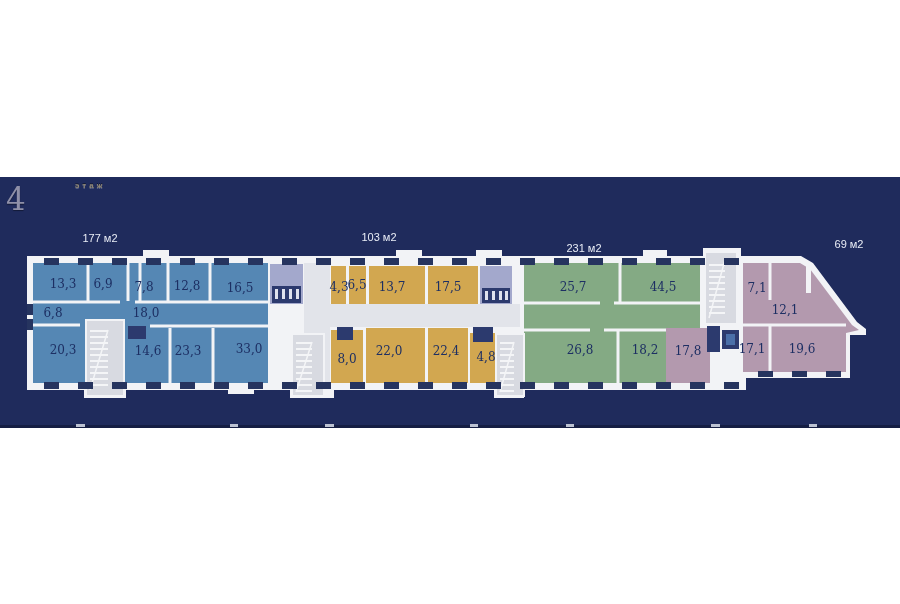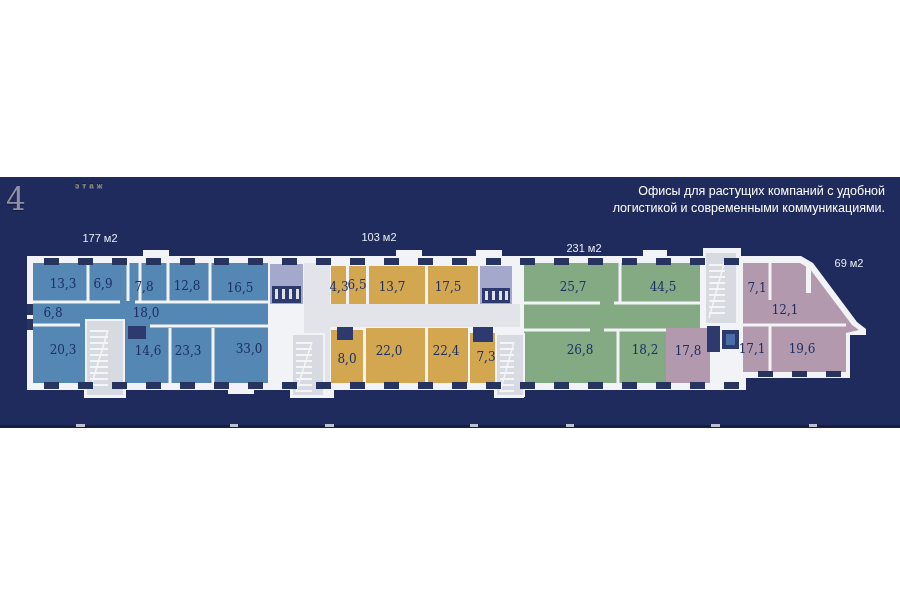--- a/index.html
+++ b/index.html
@@ -23,29 +23,25 @@
 </head>
 <body>
 
 <div id="page">
 
   <div id="banner"></div>
 
   <div class="floor-word">этаж</div>
   <div class="floor-number">4</div>
 
-  <div class="tagline">
-    <div>Офисы для растущих компаний с удобной</div>
-    <div>логистикой и современными коммуникациями.</div>
-  </div>
 
   <div class="area-label" style="left:100px;top:238px">177 м2</div>
   <div class="area-label" style="left:379px;top:237px">103 м2</div>
   <div class="area-label" style="left:584px;top:248px">231 м2</div>
-  <div class="area-label" style="left:849px;top:263px">69 м2</div>
+  <div class="area-label" style="left:849px;top:244px">69 м2</div>
 
   <svg width="900" height="604" viewBox="0 0 900 604">
     <defs>
       <pattern id="pp" width="34" height="8" patternUnits="userSpaceOnUse">
         <rect x="10" width="15" height="8" fill="#26345f"></rect>
       </pattern>
       <pattern id="st" width="22" height="6" patternUnits="userSpaceOnUse">
         <rect width="22" height="2" fill="#f4f5f7"></rect>
       </pattern>
     </defs>
@@ -194,21 +190,21 @@
   <div class="room-label" style="left:188px;top:351px">23,3</div>
   <div class="room-label" style="left:249px;top:349px">33,0</div>
 
   <div class="room-label" style="left:339px;top:287px">4,3</div>
   <div class="room-label" style="left:357px;top:285px">6,5</div>
   <div class="room-label" style="left:392px;top:287px">13,7</div>
   <div class="room-label" style="left:448px;top:287px">17,5</div>
   <div class="room-label" style="left:347px;top:359px">8,0</div>
   <div class="room-label" style="left:389px;top:351px">22,0</div>
   <div class="room-label" style="left:446px;top:351px">22,4</div>
-  <div class="room-label" style="left:486px;top:357px">7,3</div>
+  <div class="room-label" style="left:486px;top:357px">4,8</div>
 
   <div class="room-label" style="left:573px;top:287px">25,7</div>
   <div class="room-label" style="left:663px;top:287px">44,5</div>
   <div class="room-label" style="left:580px;top:350px">26,8</div>
   <div class="room-label" style="left:645px;top:350px">18,2</div>
 
   <div class="room-label" style="left:757px;top:288px">7,1</div>
   <div class="room-label" style="left:785px;top:310px">12,1</div>
   <div class="room-label" style="left:752px;top:349px">17,1</div>
   <div class="room-label" style="left:802px;top:349px">19,6</div>

